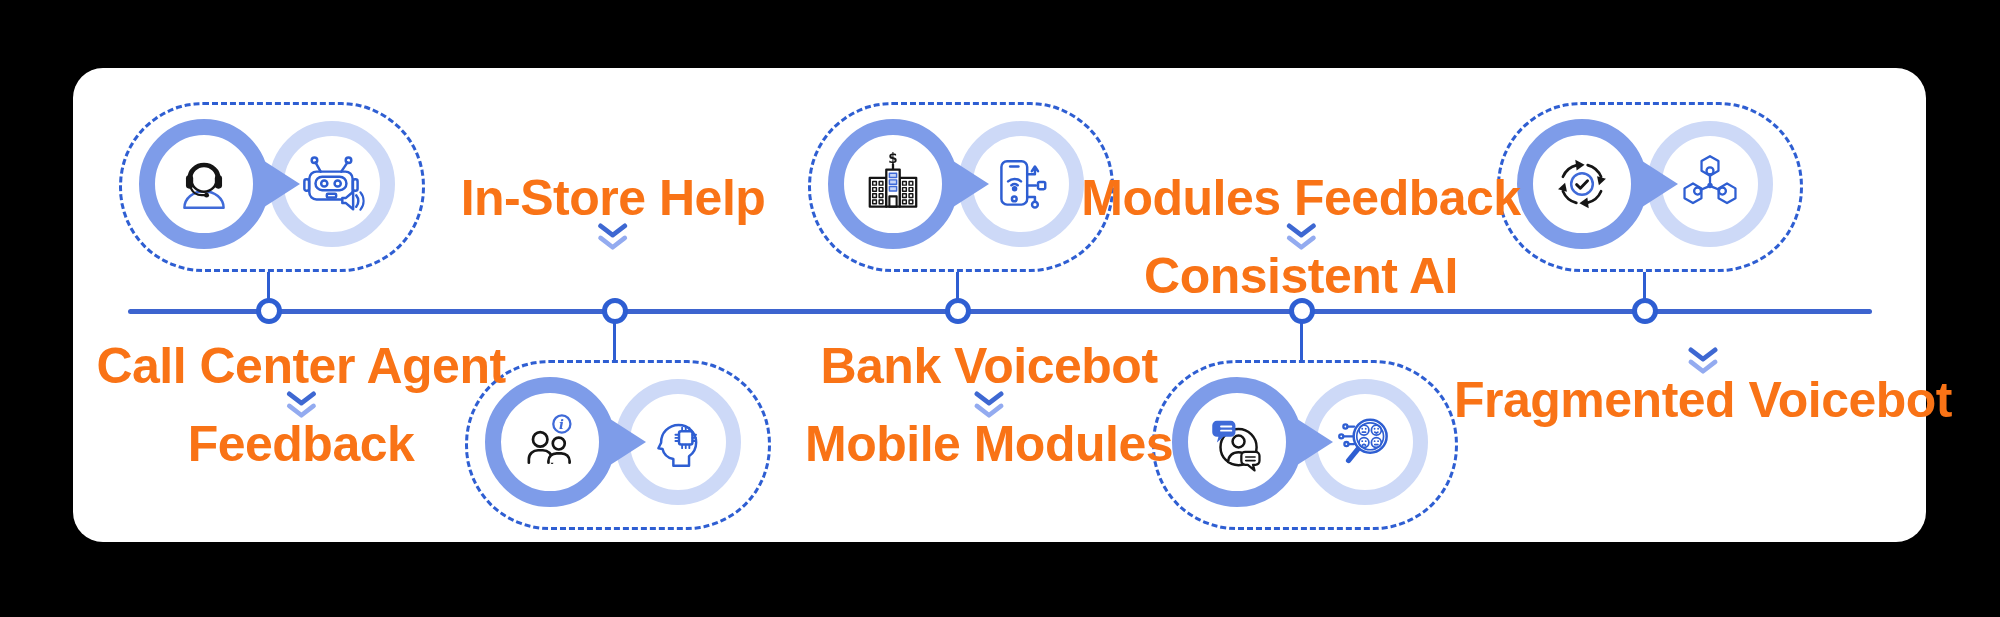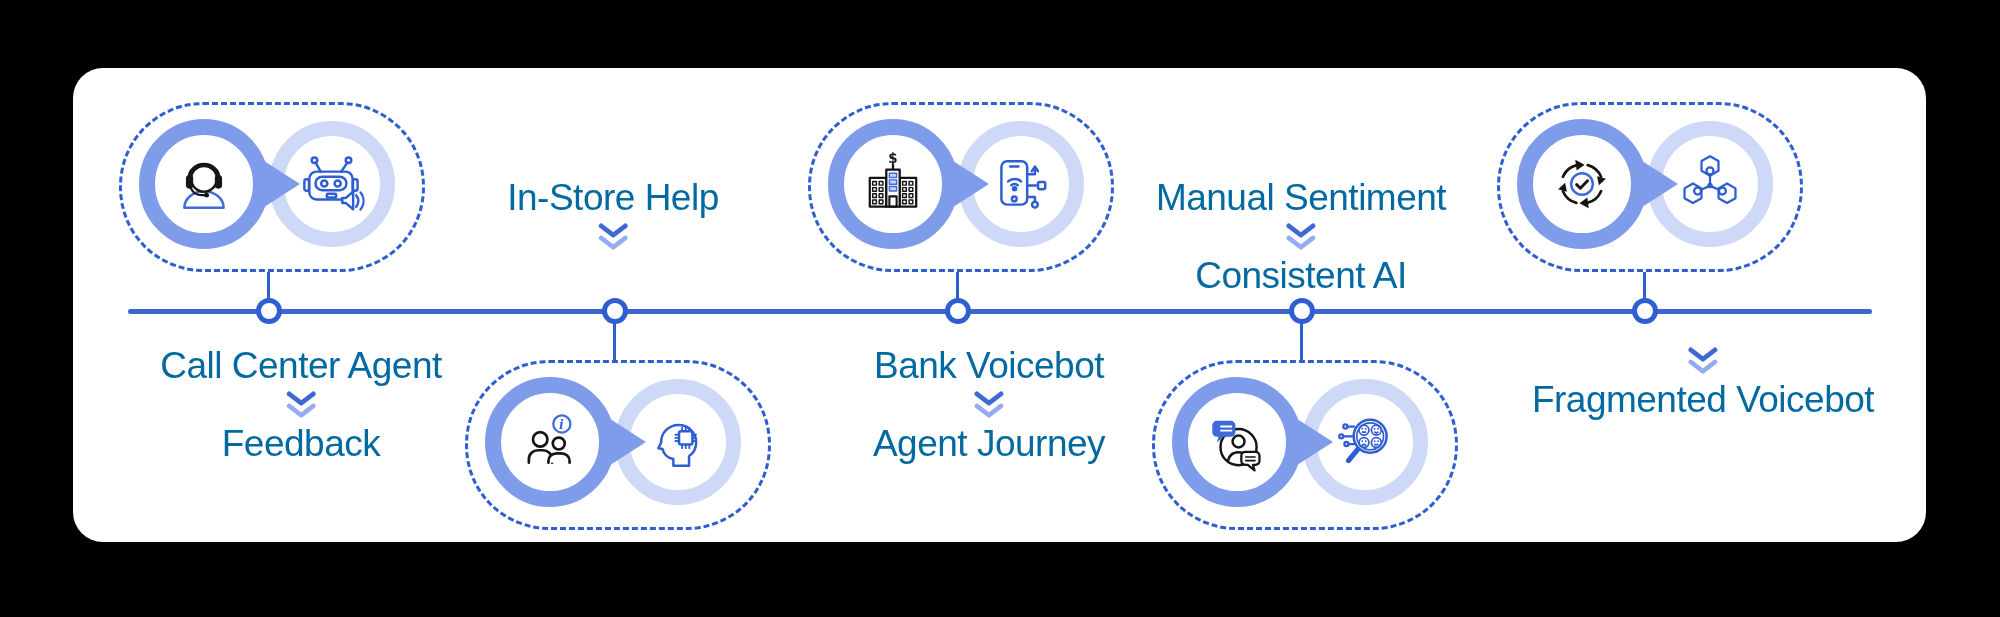--- a/index.html
+++ b/index.html
@@ -13,21 +13,21 @@
   .ring{position:absolute;border-radius:50%;background:#fff;box-sizing:border-box;}
   .ring.before{left:17px;top:14px;width:130px;height:130px;border:16px solid #7e9ce9;}
   .ring.after{left:147px;top:16px;width:126px;height:126px;border:15px solid #cdd9f7;}
   .cap-arrow{position:absolute;left:139px;top:54px;width:0;height:0;z-index:4;
              border-top:25px solid transparent;border-bottom:25px solid transparent;border-left:39px solid #7e9ce9;}
   .icon{position:absolute;width:66px;height:66px;z-index:5;}
   .icon.before{left:49px;top:46px;}
   .icon.after{left:177px;top:46px;}
   .pair{position:absolute;transform:translateX(-50%);text-align:center;white-space:nowrap;z-index:2;}
   .pair.top{top:176px;} .pair.bottom{top:344px;margin-left:32px;}
-  .label{font-size:37px;font-weight:400;color:#0369a1;letter-spacing:-0.5px;height:44px;line-height:44px;}
+  .label{font-size:50px;font-weight:700;color:#f97316;letter-spacing:-0.5px;height:44px;line-height:44px;}
   .chev{display:block;margin:3px auto;}
 </style>
 </head>
 <body>
 
 <div class="stage">
   <div class="card"></div>
   <div class="axis"></div>
 
   <div class="connector" style="left:267px;top:264px;height:48px;"></div>
@@ -231,25 +231,25 @@
       <polyline points="4,16 17,26 30,16" stroke="#93abf0" stroke-width="5"></polyline>
     </svg>
   </div>
 
   <div class="pair bottom" style="left:957px;">
     <div class="label">Bank Voicebot</div>
     <svg class="chev" width="34" height="28" viewBox="0 0 34 30" fill="none" stroke-linecap="round" stroke-linejoin="round">
       <polyline points="4,3 17,13 30,3" stroke="#3e68d2" stroke-width="5"></polyline>
       <polyline points="4,16 17,26 30,16" stroke="#93abf0" stroke-width="5"></polyline>
     </svg>
-    <div class="label">Agent Journey</div>
+    <div class="label">Mobile Modules</div>
   </div>
 
   <div class="pair top" style="left:1301px;">
-    <div class="label">Manual Sentiment</div>
+    <div class="label">Modules Feedback</div>
     <svg class="chev" width="34" height="28" viewBox="0 0 34 30" fill="none" stroke-linecap="round" stroke-linejoin="round">
       <polyline points="4,3 17,13 30,3" stroke="#3e68d2" stroke-width="5"></polyline>
       <polyline points="4,16 17,26 30,16" stroke="#93abf0" stroke-width="5"></polyline>
     </svg>
     <div class="label">Consistent AI</div>
   </div>
 
   <div class="pair bottom" style="left:1671px;">
     <svg class="chev" width="34" height="28" viewBox="0 0 34 30" fill="none" stroke-linecap="round" stroke-linejoin="round">
       <polyline points="4,3 17,13 30,3" stroke="#3e68d2" stroke-width="5"></polyline>

